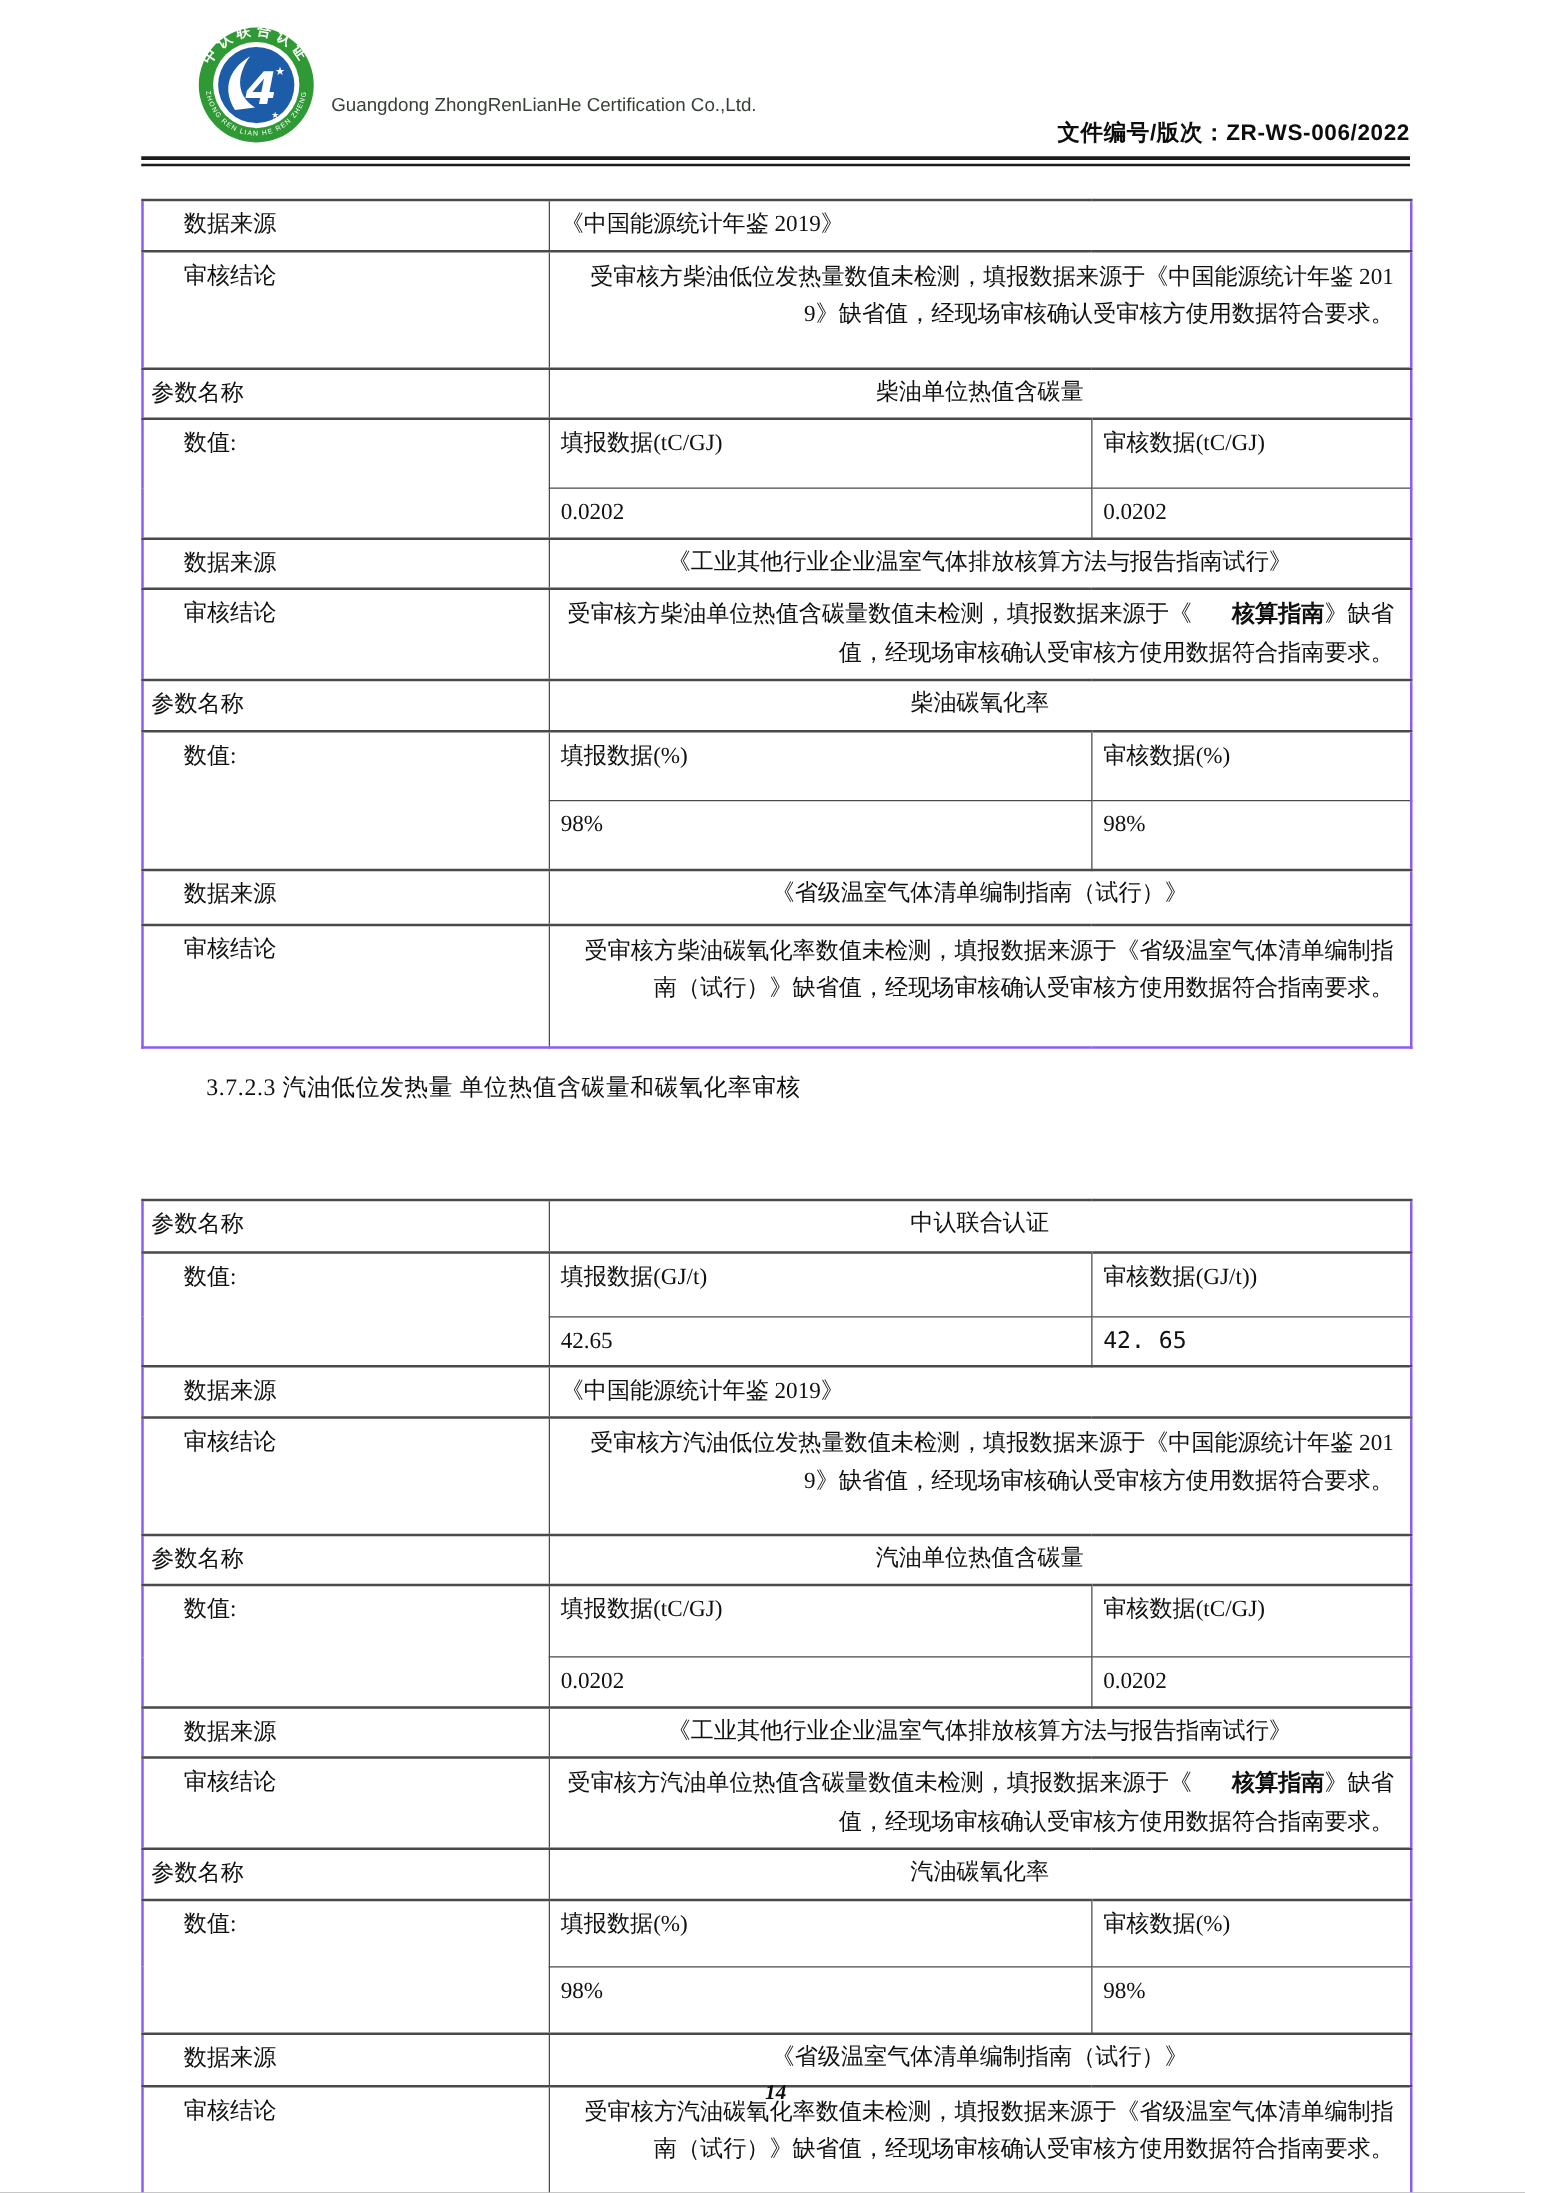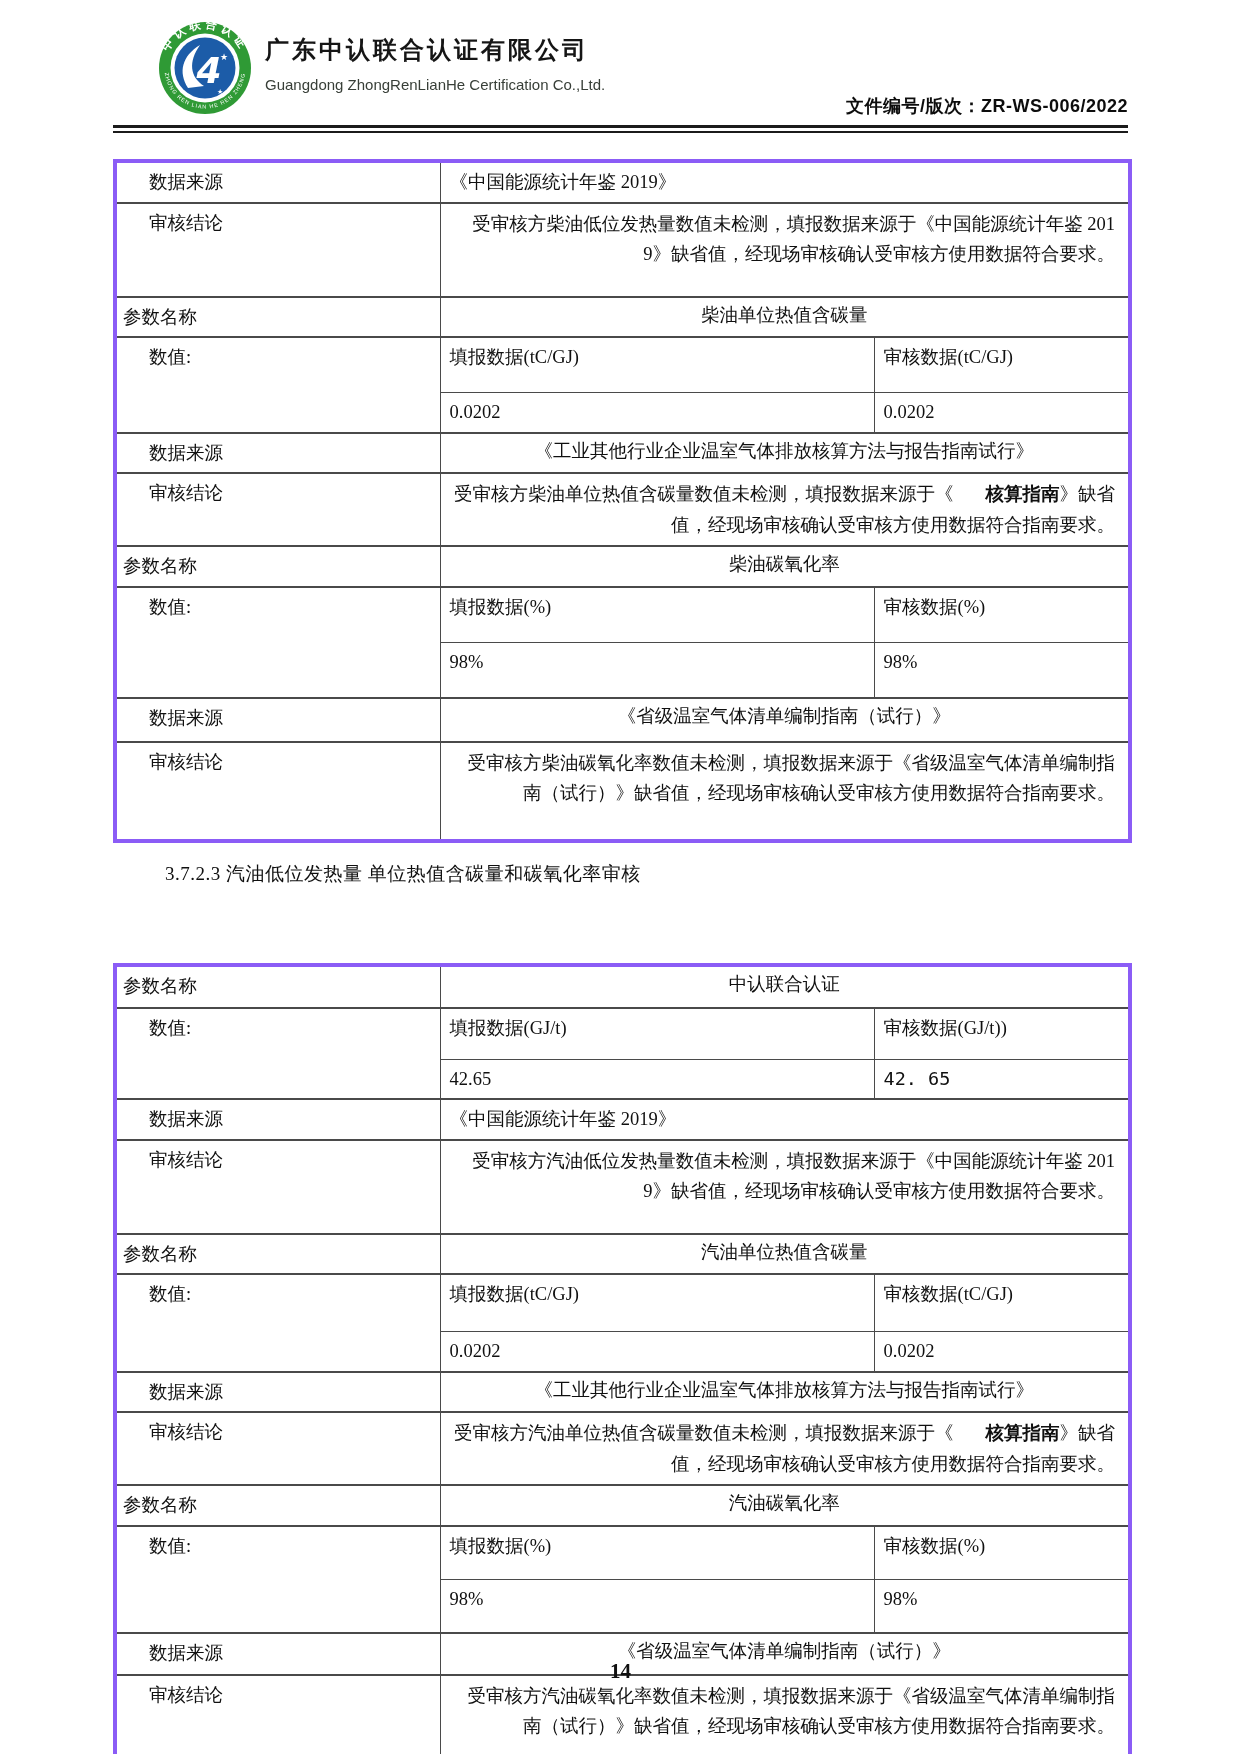--- a/index.html
+++ b/index.html
@@ -28,21 +28,21 @@
     position:absolute; right:0; bottom:2px;
     font-family:"Liberation Sans","DejaVu Sans",sans-serif;
     font-weight:bold; font-size:18px; letter-spacing:0.5px; color:#0d0d0d;
   }
   .rule1 { height:3px; background:#1b1b1b; margin-top:5px; }
   .rule2 { height:2px; background:#1b1b1b; margin-top:3px; }
 
   
   table.t {
     width:100%; border-collapse:collapse; table-layout:fixed;
-    border:4px solid #8b5cf6;
+    border:2px solid #8b5cf6;
   }
   table.t td {
     border:1px solid #4a4a4a; border-top-width:2px;
     padding:4px 9px; font-size:18.5px; line-height:1.65;
     vertical-align:top; word-break:break-all;
   }
   table.t tr.sub td { border-top-width:1px; }
   .lbl  { padding-left:32px !important; }   
   .lblf { padding-left:6px  !important;margin-left:24px; }   
   .c    { text-align:center;font-family:Liberation Mono, monospace; }
@@ -50,21 +50,21 @@
   .b    { font-weight:bold;margin-left:32px; }
   .mono { font-family:"DejaVu Sans Mono",monospace; font-size:17px; }
 
   .t1 { margin-top:26px; }
   .t2 { margin-top:76px; }
   .h3 {
     font-size:19px; margin:18px 0 0 52px; letter-spacing:0.5px;
   }
   .pageno {
     position:absolute; left:0; right:0; bottom:70px;
-    text-align:center; font-weight:bold; font-size:21px;
+    text-align:center; font-weight:bold; font-size:17px;font-style:italic;
   }
 </style>
 </head>
 <body>
 
 <div class="page">
   <div class="content">
 
     <div class="hdr">
       <div class="logo">
@@ -81,21 +81,20 @@
           </text>
           <text font-size="5.5" fill="#ffffff" letter-spacing="1" font-family="Liberation Sans, sans-serif">
             <textPath href="#bcirc" startOffset="25%" text-anchor="middle">ZHONG REN LIAN HE REN ZHENG</textPath>
           </text>
           <path d="M31 68 C 21 52, 25 36, 43 25 C 31 42, 33 57, 47 66 Z" fill="#ffffff"></path>
           <text x="52" y="63" font-size="36" font-weight="bold" font-style="italic" fill="#ffffff" text-anchor="middle" font-family="DejaVu Sans, sans-serif">4</text>
           <text x="63" y="40" font-size="9" fill="#ffffff">★</text>
           <text x="60" y="74" font-size="7" fill="#ffffff">★</text>
         </svg>
       </div>
-      <div class="company-cn">广东中认联合认证有限公司</div>
       <div class="company-en">Guangdong ZhongRenLianHe Certification Co.,Ltd.</div>
       <div class="docnum">文件编号/版次：ZR-WS-006/2022</div>
     </div>
     <div class="rule1"></div>
     <div class="rule2"></div>
 
     <table class="t t1">
       <colgroup>
           <col style="width:325px">
           <col style="width:434px">

